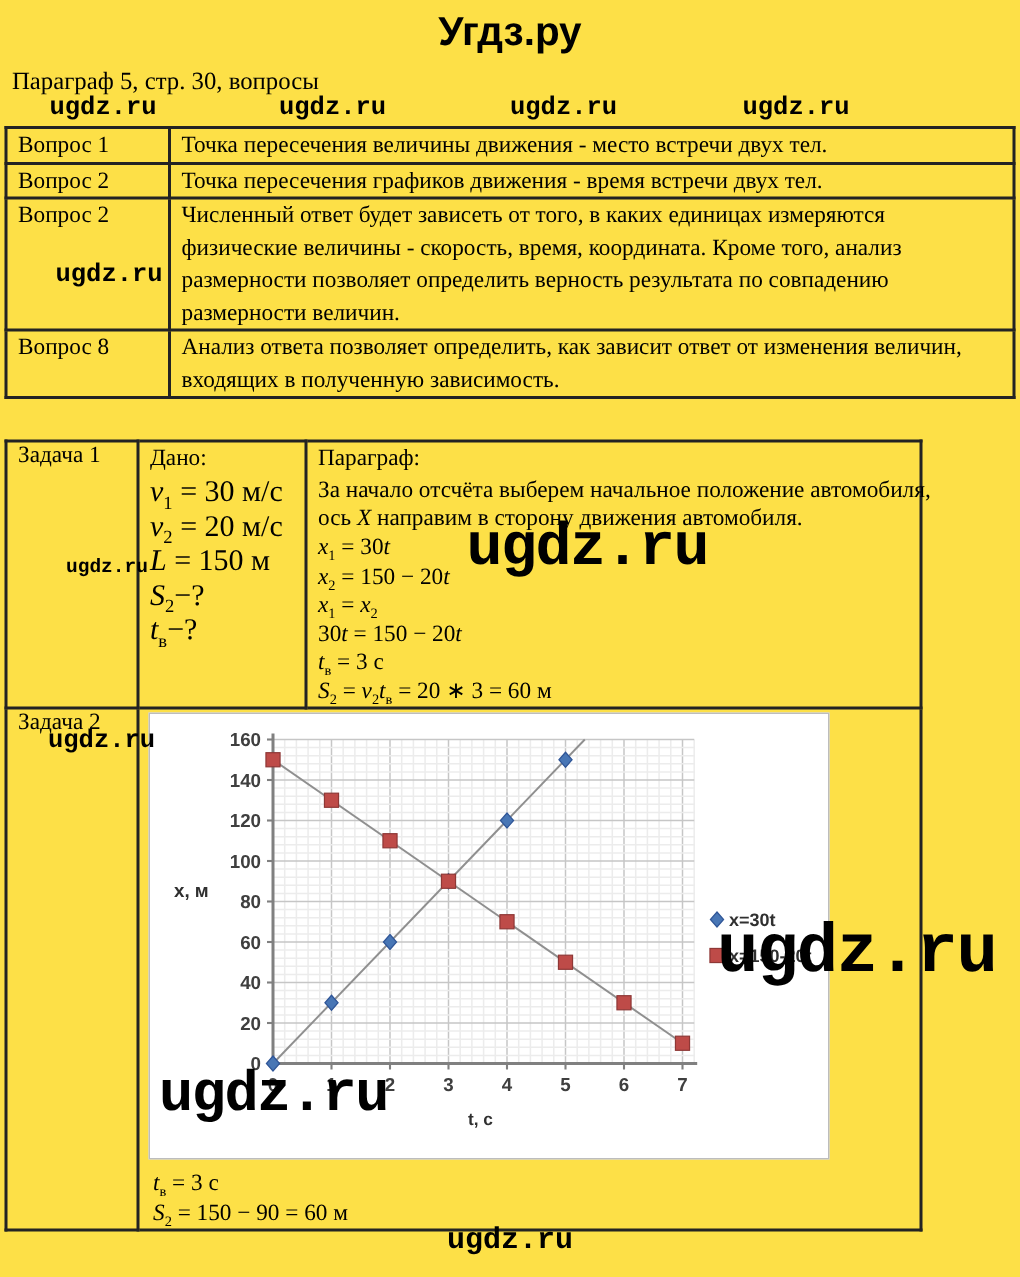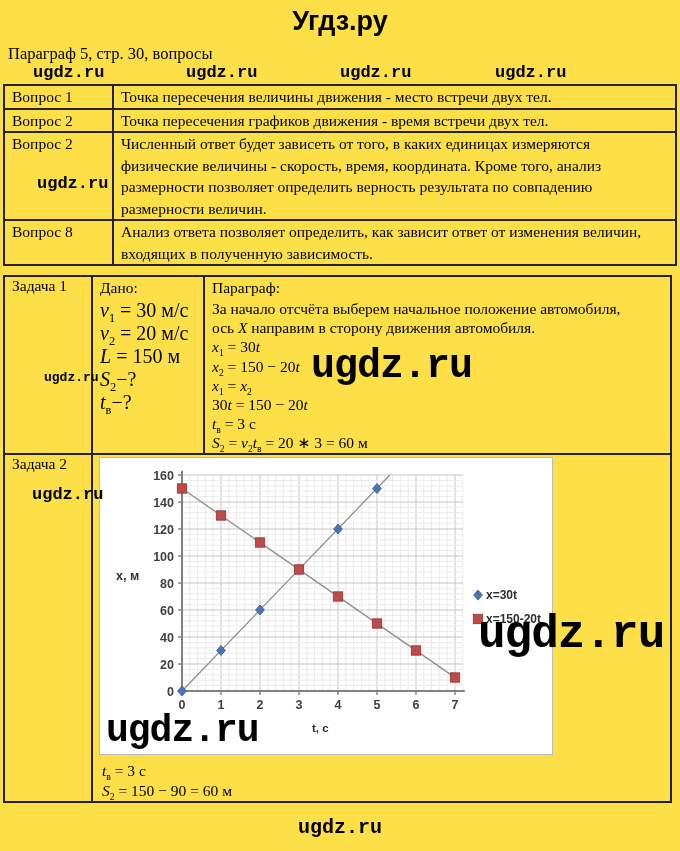--- a/index.html
+++ b/index.html
@@ -28,21 +28,21 @@
   td{border:2px solid #232323;vertical-align:top;font-size:15.5px;
      padding:0 4px 0 7px;}
 
   .qtable{left:3px;top:84px;width:674px;}
   .qtable td{line-height:21.5px;}
   .qtable .qlabel{width:96px;}
   .qtable .r1 td,.qtable .r2 td{height:19px;}
   .qtable .r3 td{height:86px;}
   .qtable .r4 td{height:41px;}
 
-  .ptable{left:3px;top:275px;width:669px;}
+  .ptable{left:3px;top:293px;width:612px;}
   .ptable .c1{width:75px;}
   .ptable .c2{width:99px;margin-top:32px;}
   .ptable .row1 td{height:166px;}
   .ptable .row2 td{height:340px;}
 
   .frm{white-space:nowrap;}
   .given-head,.sol-head{line-height:22px;}
   .given-line{line-height:23px;font-size:20px;}
   .sol-line{line-height:19.2px;}
   .ans-line{line-height:20px;}

